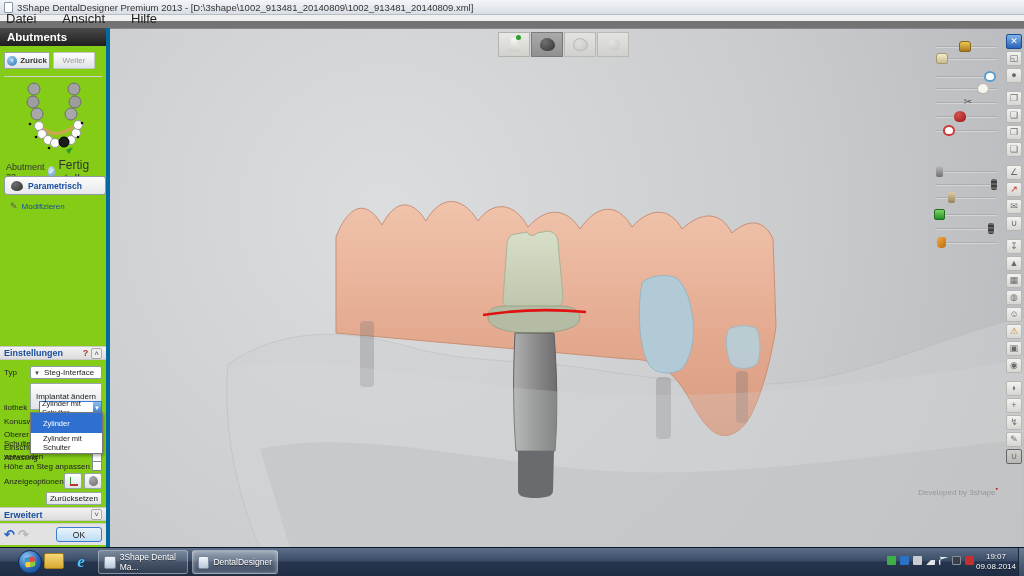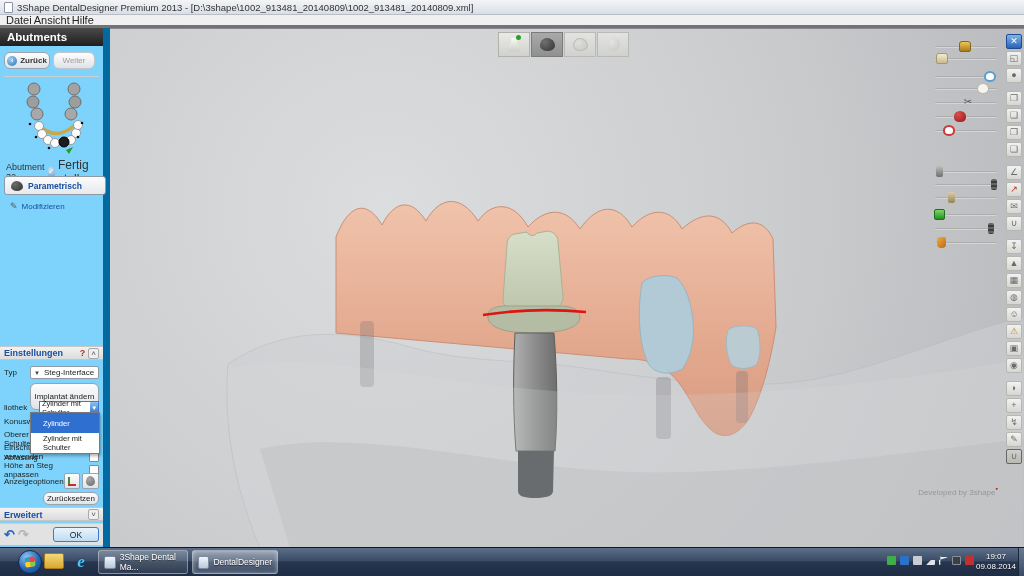--- a/index.html
+++ b/index.html
@@ -6,31 +6,31 @@
   html,body{width:1024px;height:576px;overflow:hidden}
   body{font-family:"Liberation Sans",sans-serif;color:#222;background:#c9cacc;position:relative}
   .screen{position:absolute;inset:0}
 
   
   .titlebar{position:absolute;left:0;top:0;right:0;height:15px;
     background:linear-gradient(#f3f5f8,#d9dee6);border-bottom:1px solid #b9bec6;
     display:flex;align-items:center;gap:4px;padding:0 4px;font-size:9.5px;color:#333}
   .doc-icon{width:9px;height:11px;background:#fff;border:1px solid #8a94a8;border-radius:1px}
   .menubar{position:absolute;left:0;top:15px;right:0;height:13px;background:#f0f0f0;
-    border-bottom:3px solid #737373;display:flex;align-items:center;gap:2px;
-    padding:0 6px;font-size:11px;color:#222}
+    border-bottom:7px solid #737373;display:flex;align-items:center;gap:26px;
+    padding:0 6px;font-size:13px;color:#222}
   .menubar span{cursor:default}
 
   
-  .sidebar{position:absolute;left:0;top:28px;width:110px;bottom:29px;background:#7dd3fc;
-    border-right:7px solid #0369a1;font-size:8px}
+  .sidebar{position:absolute;left:0;top:28px;width:110px;bottom:29px;background:#84cc16;
+    border-right:4px solid #0369a1;font-size:8px}
   .sb-header{height:18px;background:linear-gradient(#4a4a4a,#1f1f1f);color:#fff;
     font-size:11.5px;font-weight:bold;display:flex;align-items:center;padding-left:7px}
   .nav-row{position:absolute;left:4px;top:24px;display:flex;gap:3px}
-  .btn{background:linear-gradient(#fdfdfd,#dfe3e8);border:1px solid #9aa4af;border-radius:6px;
+  .btn{background:linear-gradient(#fdfdfd,#dfe3e8);border:1px solid #9aa4af;border-radius:1px;
     font-size:8px;display:flex;align-items:center;justify-content:center;gap:3px;cursor:default}
   .btn-back{width:46px;height:17px;font-weight:bold;color:#333}
   .btn-next{width:42px;height:17px;color:#9a9a9a;border-color:#c2c6ca}
   .circ-ic{width:10px;height:10px;border-radius:50%;background:radial-gradient(circle at 35% 30%,#9fd0f0,#2a72b8);
     color:#fff;font-size:7px;line-height:10px;text-align:center}
   .sb-divider{position:absolute;left:4px;right:4px;height:1px;background:#cfcfcf}
   .arch{position:absolute;left:8px;top:52px}
   .abut-row{position:absolute;left:6px;top:130px;right:2px;display:flex;align-items:center;gap:3px}
   .abut-label{font-size:9px;color:#333}
   .fin-ic{width:12px;height:12px;border-radius:50%;background:radial-gradient(circle at 35% 30%,#cfe4f4,#5a92c8);

